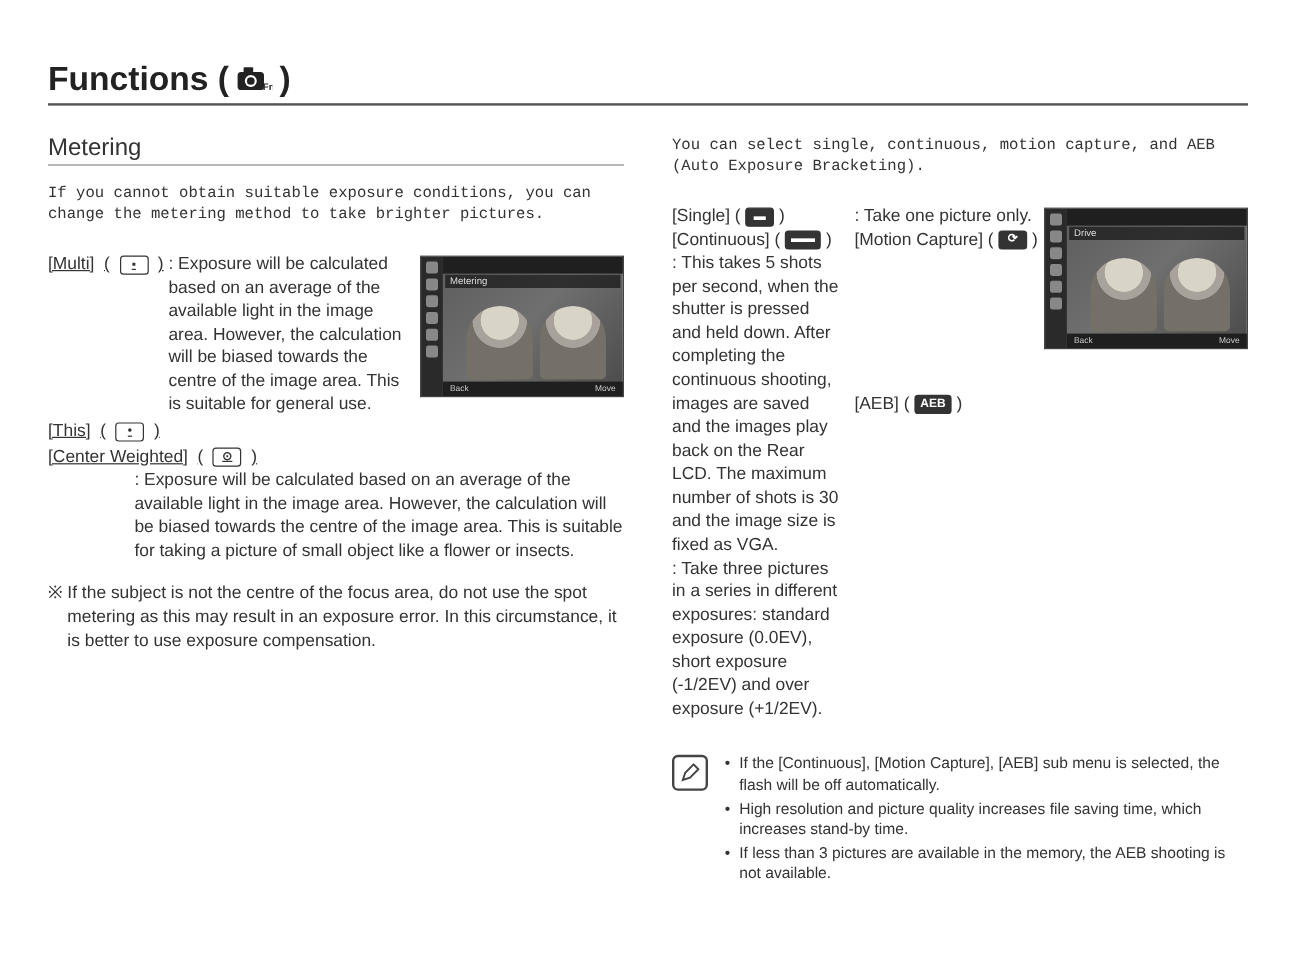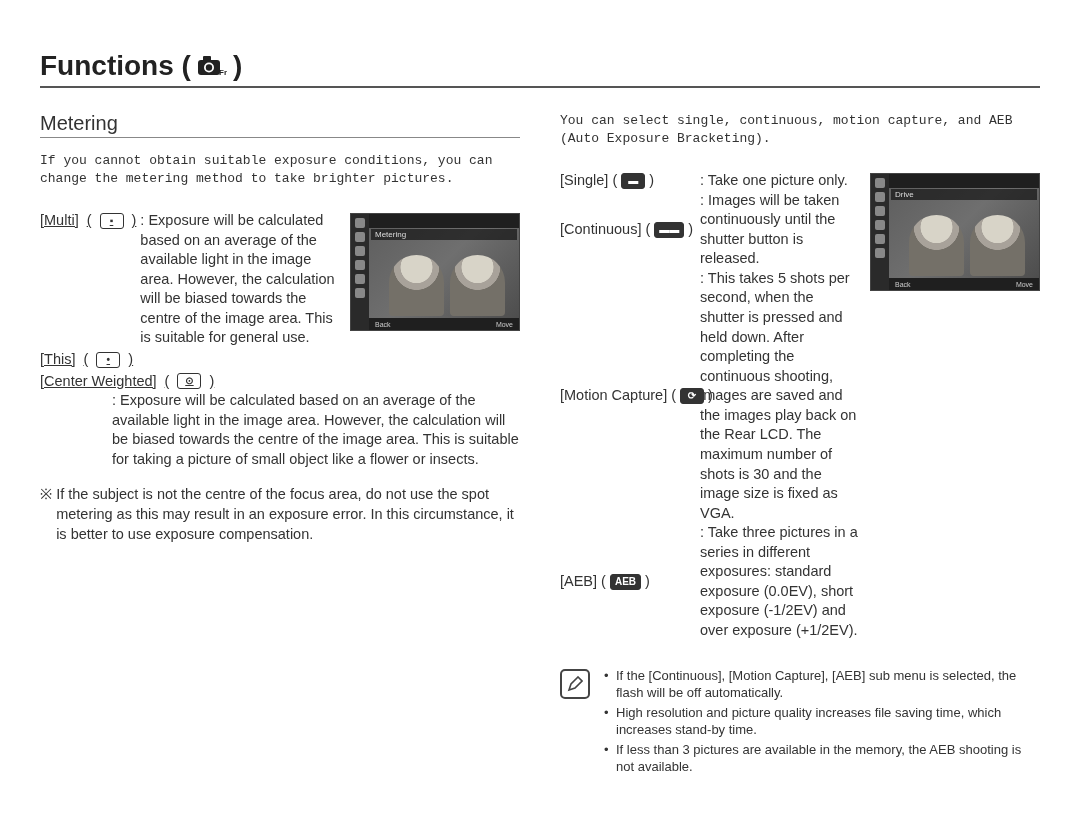--- a/index.html
+++ b/index.html
@@ -165,21 +165,21 @@
   }
   .ss-person {
     width: 42%;
     height: 85%;
     background: radial-gradient(circle at 50% 20%, #d8d4c8 0 28%, #a8a29a 29% 40%, #747068 41% 100%);
     border-radius: 28px 28px 4px 4px;
   }
   .two-col-def {
     display: grid;
     grid-template-columns: 140px 1fr;
-    column-gap: 0;
+    column-gap: 12px;
     font-size: 14.5px;
     line-height: 1.35;
   }
   .two-col-def .lbl {
     white-space: nowrap;
     display: inline-flex;
     align-items: center;
     gap: 4px;
   }
   .tip-box {
@@ -328,21 +328,20 @@
           <span class="lbl">
             <span>[Single]</span>
             (<span class="glyph fill">▬</span>)
           </span>
           <span>: Take one picture only.</span>
 
           <span class="lbl">
             <span>[Continuous]</span>
             (<span class="glyph fill">▬▬</span>)
           </span>
-          <span>: Images will be taken continuously until the shutter button is released.</span>
 
           <span class="lbl">
             <span>[Motion Capture]</span>
             (<span class="glyph fill">⟳</span>)
           </span>
           <span>: This takes 5 shots per second, when the shutter is pressed and held down. After completing the continuous shooting, images are saved and the images play back on the Rear LCD. The maximum number of shots is 30 and the image size is fixed as VGA.</span>
 
           <span class="lbl">
             <span>[AEB]</span>
             (<span class="glyph fill">AEB</span>)

